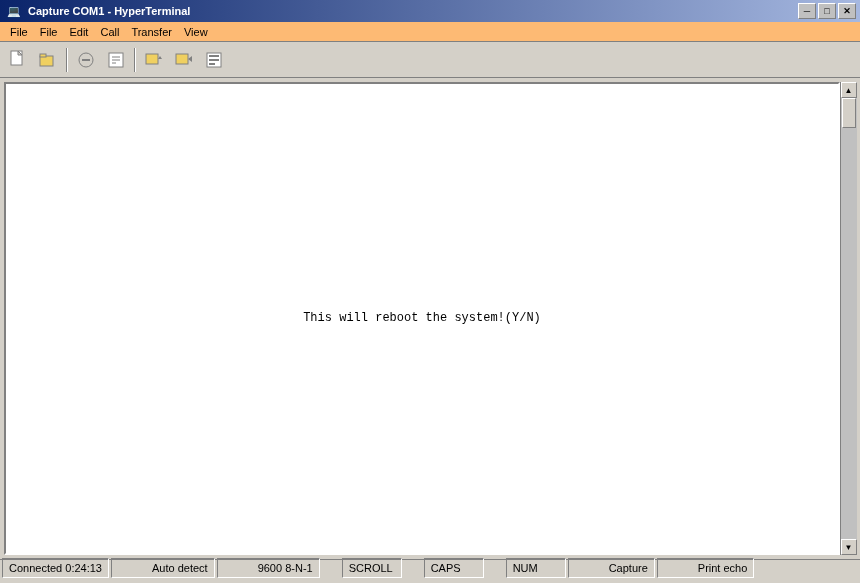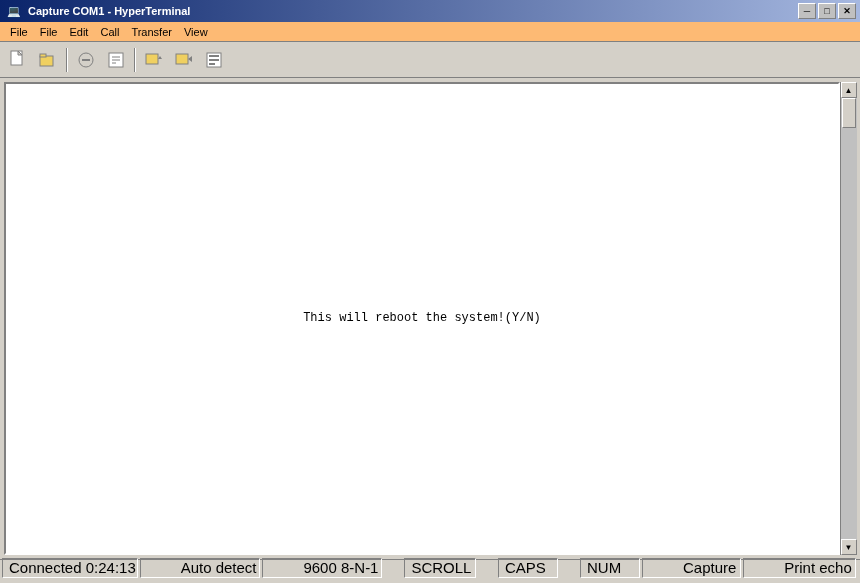--- a/index.html
+++ b/index.html
@@ -174,21 +174,21 @@
     }
 
     
     #statusbar {
       height: 16px;
       background: #d4d0c8;
       border-top: 1px solid #808080;
       display: flex;
       align-items: center;
       padding: 0 2px;
-      font-size: 15px;
+      font-size: 11px;
     }
     .status-pane {
       height: 20px;
       border: 1px solid;
       border-color: #808080 #fff #fff #808080;
       padding: 0 6px;
       display: flex;
       align-items: center;
       margin-right: 2px;
       white-space: nowrap;

